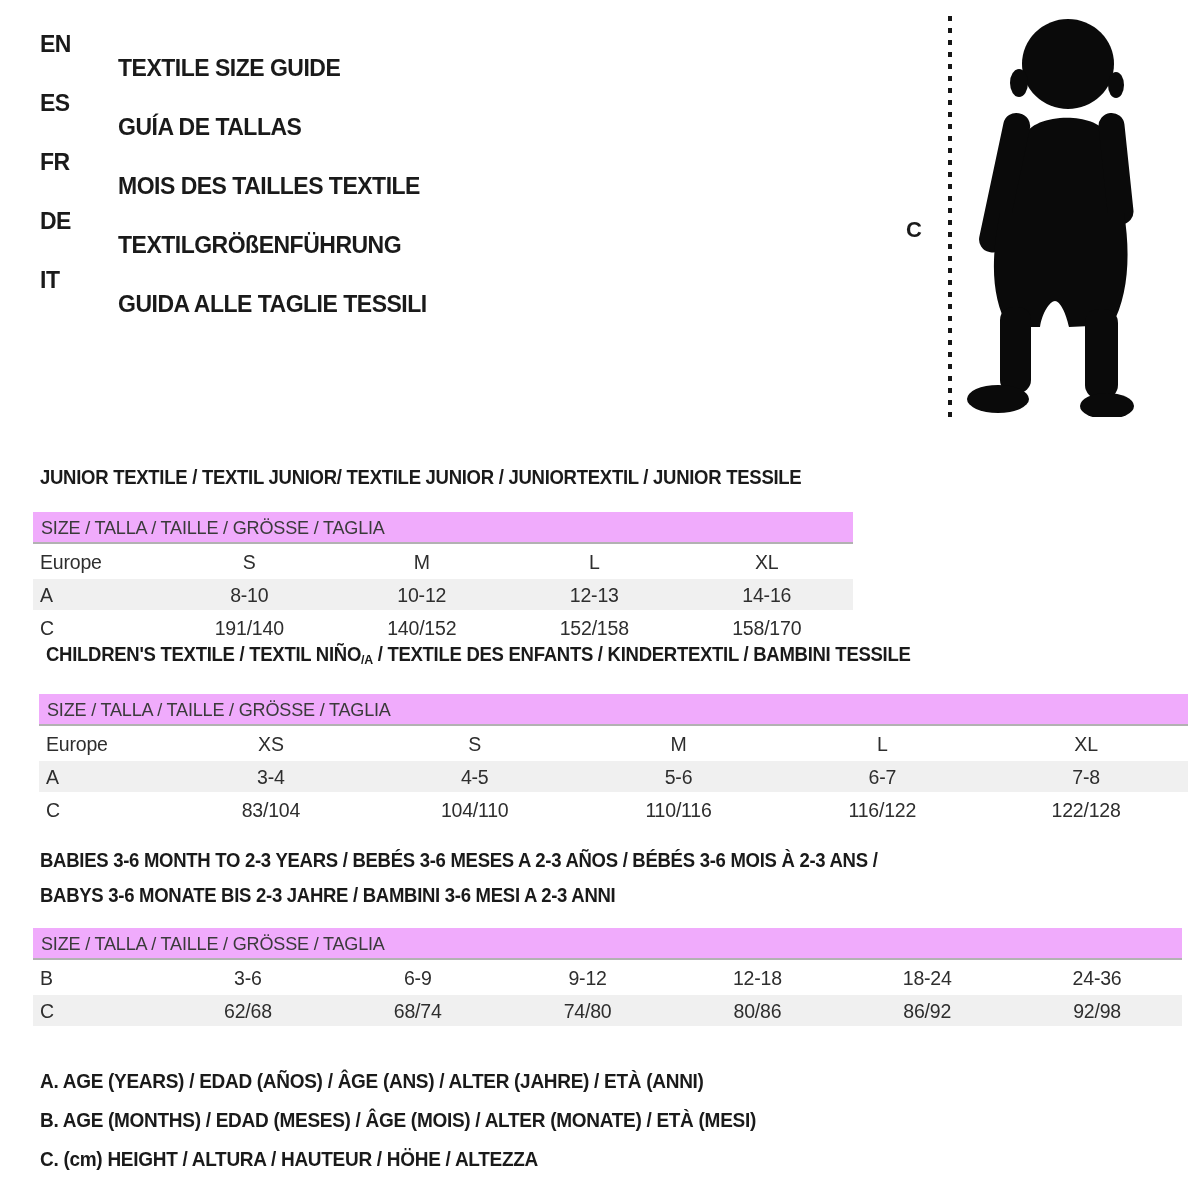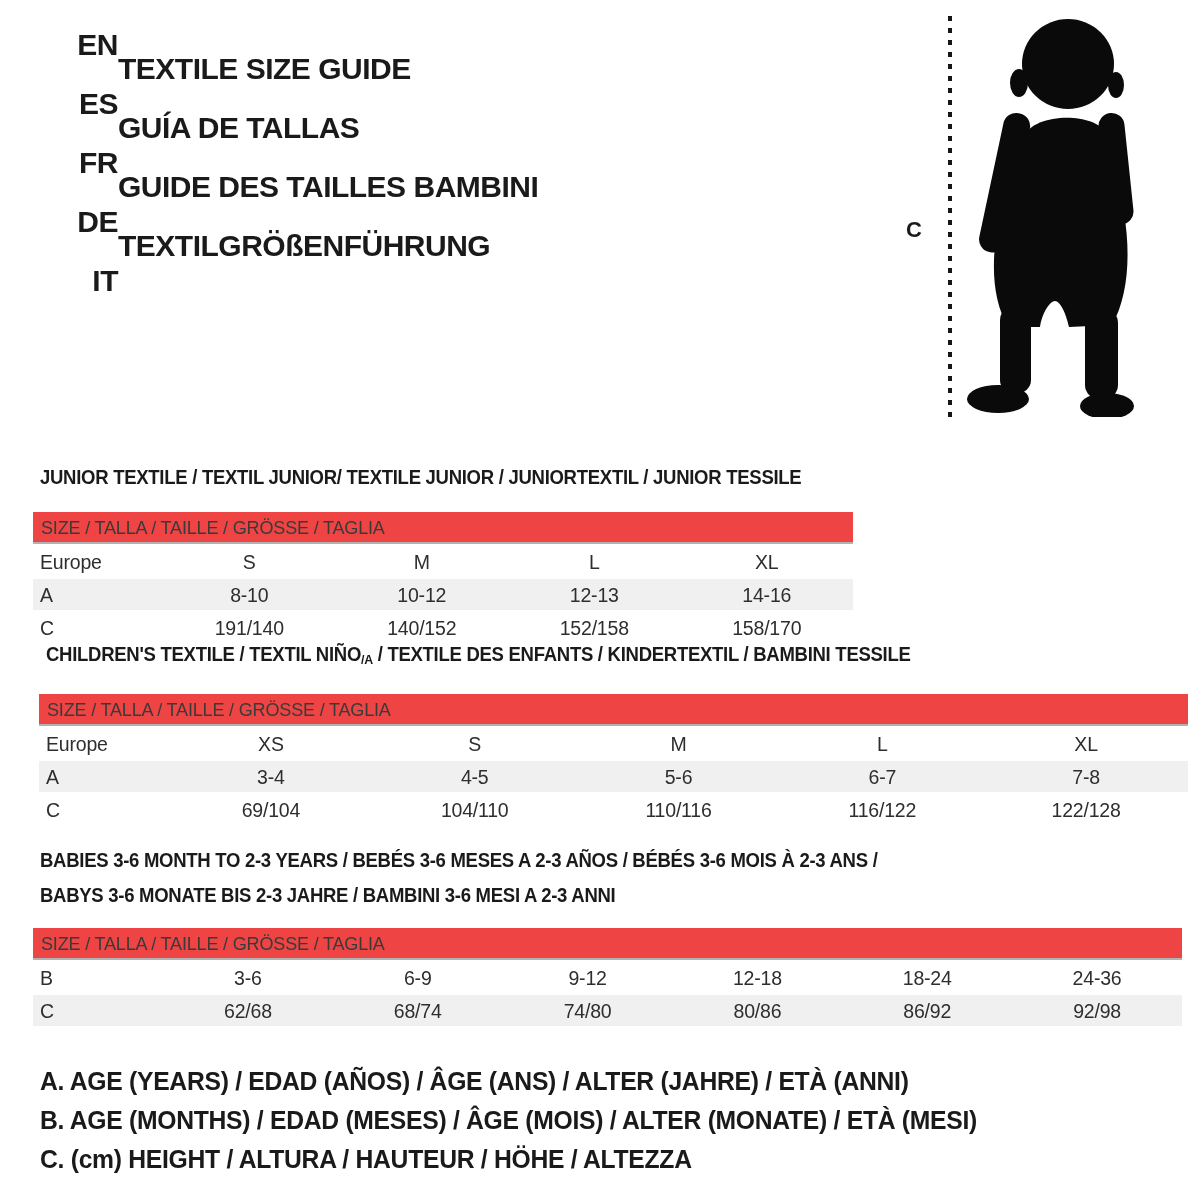--- a/index.html
+++ b/index.html
@@ -7,21 +7,21 @@
     width:1200px;height:1200px;
     background:#ffffff;
     font-family:"Liberation Sans", sans-serif;
     color:#1a1a1a;
     position:relative;
     overflow:hidden;
   }
   .abs{position:absolute;}
 
   
-  .lang-row{display:flex;line-height:35px;font-weight:bold;font-size:30px;letter-spacing:-0.5px;text-align:right;}
+  .lang-row{display:flex;line-height:35px;font-weight:bold;font-size:23px;letter-spacing:-0.5px;}
   .lang-code{width:78px;}
   .lang-label{white-space:nowrap;margin-top:24px;}
 
   
   .measure-line{
     position:absolute;left:948px;top:16px;width:4px;height:402px;
     background:repeating-linear-gradient(to bottom,#161616 0px,#161616 5px,transparent 5px,transparent 12px);
   }
   .measure-label{
     position:absolute;left:906px;top:217px;
@@ -33,64 +33,65 @@
   .section-title{
     font-weight:bold;font-size:19.5px;line-height:26px;letter-spacing:-0.3px;
     padding-left:7px;white-space:nowrap;
   }
   .cond{display:inline-block;transform:scaleX(0.95);transform-origin:left center;white-space:nowrap;}
   .title-sub{font-size:13px;vertical-align:-3px;}
 
   .size-table{width:100%;}
   .band{
     height:30px;line-height:31px;
-    background:#ef4444;border-bottom:2px solid #b2b2b2;
+    background:#f0abfc;border-bottom:2px solid #b2b2b2;
     padding-left:8px;font-size:19px;color:#3a3a3a;letter-spacing:-0.2px;
   }
   .t-row{display:flex;height:31px;line-height:32px;margin-top:2px;font-size:19.5px;color:#2e2e2e;letter-spacing:-0.2px;}
   .t-row.shaded{background:#f0f0f0;}
   .t-label{width:123px;padding-left:7px;}
   .t-cell{flex:1;text-align:center;}
 
   #sec-junior{left:33px;top:433px;width:820px;margin-top:31px;}
   #sec-junior .size-table{margin-top:22px;}
   #sec-children{left:39px;top:641px;width:1149px;}
   #sec-children .size-table{margin-top:21px;}
   #sec-babies{left:33px;top:843px;width:1149px;}
   #sec-babies .section-title{line-height:35px;text-decoration:underline;}
   #sec-babies .size-table{margin-top:15px;}
 
   
   #legend{left:40px;top:1062px;}
-  .legend-line{font-weight:bold;font-size:26px;line-height:39px;letter-spacing:-0.3px;white-space:nowrap;}
+  .legend-line{font-weight:bold;font-size:20px;line-height:39px;letter-spacing:-0.3px;white-space:nowrap;}
 </style>
 </head>
 <body>
 
 <div class="page">
 
   <div class="abs" style="left:40px;top:27px;">
     <div class="lang-row">
       <span class="lang-code">EN</span>
       <span class="lang-label">TEXTILE SIZE GUIDE</span>
     </div>
     <div class="lang-row">
       <span class="lang-code">ES</span>
       <span class="lang-label">GUÍA DE TALLAS</span>
     </div>
     <div class="lang-row">
       <span class="lang-code">FR</span>
-      <span class="lang-label">GUIDE DES TAILLES BAMBINI</span>
+      <span class="lang-label">MOIS DES TAILLES TEXTILE</span>
     </div>
     <div class="lang-row">
       <span class="lang-code">DE</span>
       <span class="lang-label">TEXTILGRÖßENFÜHRUNG</span>
     </div>
     <div class="lang-row">
       <span class="lang-code">IT</span>
+      <span class="lang-label">GUIDA ALLE TAGLIE TESSILI</span>
     </div>
   </div>
 
   <div class="measure-line"></div>
   <div class="measure-label">C</div>
   <svg class="baby-svg" viewBox="0 0 172 400" aria-hidden="true">
     <g fill="#0a0a0a">
       <ellipse cx="106" cy="47" rx="46" ry="45"></ellipse>
       <ellipse cx="57" cy="66" rx="9" ry="14"></ellipse>
       <ellipse cx="154" cy="68" rx="8" ry="13"></ellipse>
@@ -148,21 +149,21 @@
       <div class="t-row shaded">
         <span class="t-label">A</span>
         <span class="t-cell">3-4</span>
         <span class="t-cell">4-5</span>
         <span class="t-cell">5-6</span>
         <span class="t-cell">6-7</span>
         <span class="t-cell">7-8</span>
       </div>
       <div class="t-row">
         <span class="t-label">C</span>
-        <span class="t-cell">69/104</span>
+        <span class="t-cell">83/104</span>
         <span class="t-cell">104/110</span>
         <span class="t-cell">110/116</span>
         <span class="t-cell">116/122</span>
         <span class="t-cell">122/128</span>
       </div>
     </div>
   </div>
 
   <div class="abs" id="sec-babies">
     <div class="section-title"><span class="cond">BABIES 3-6 MONTH TO 2-3 YEARS / BEBÉS 3-6 MESES A 2-3 AÑOS / BÉBÉS 3-6 MOIS À 2-3 ANS /</span></div>

